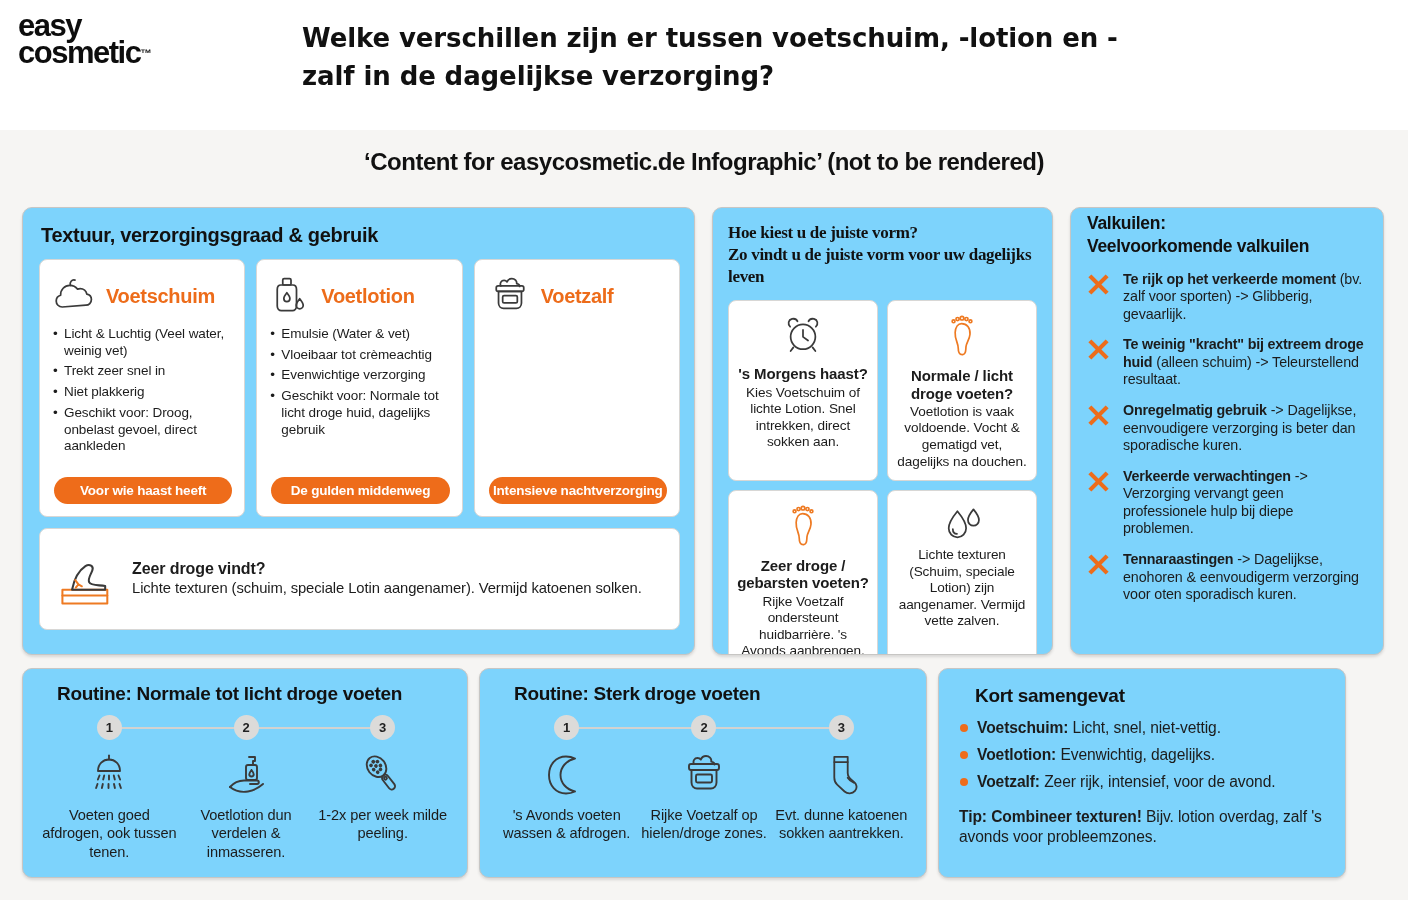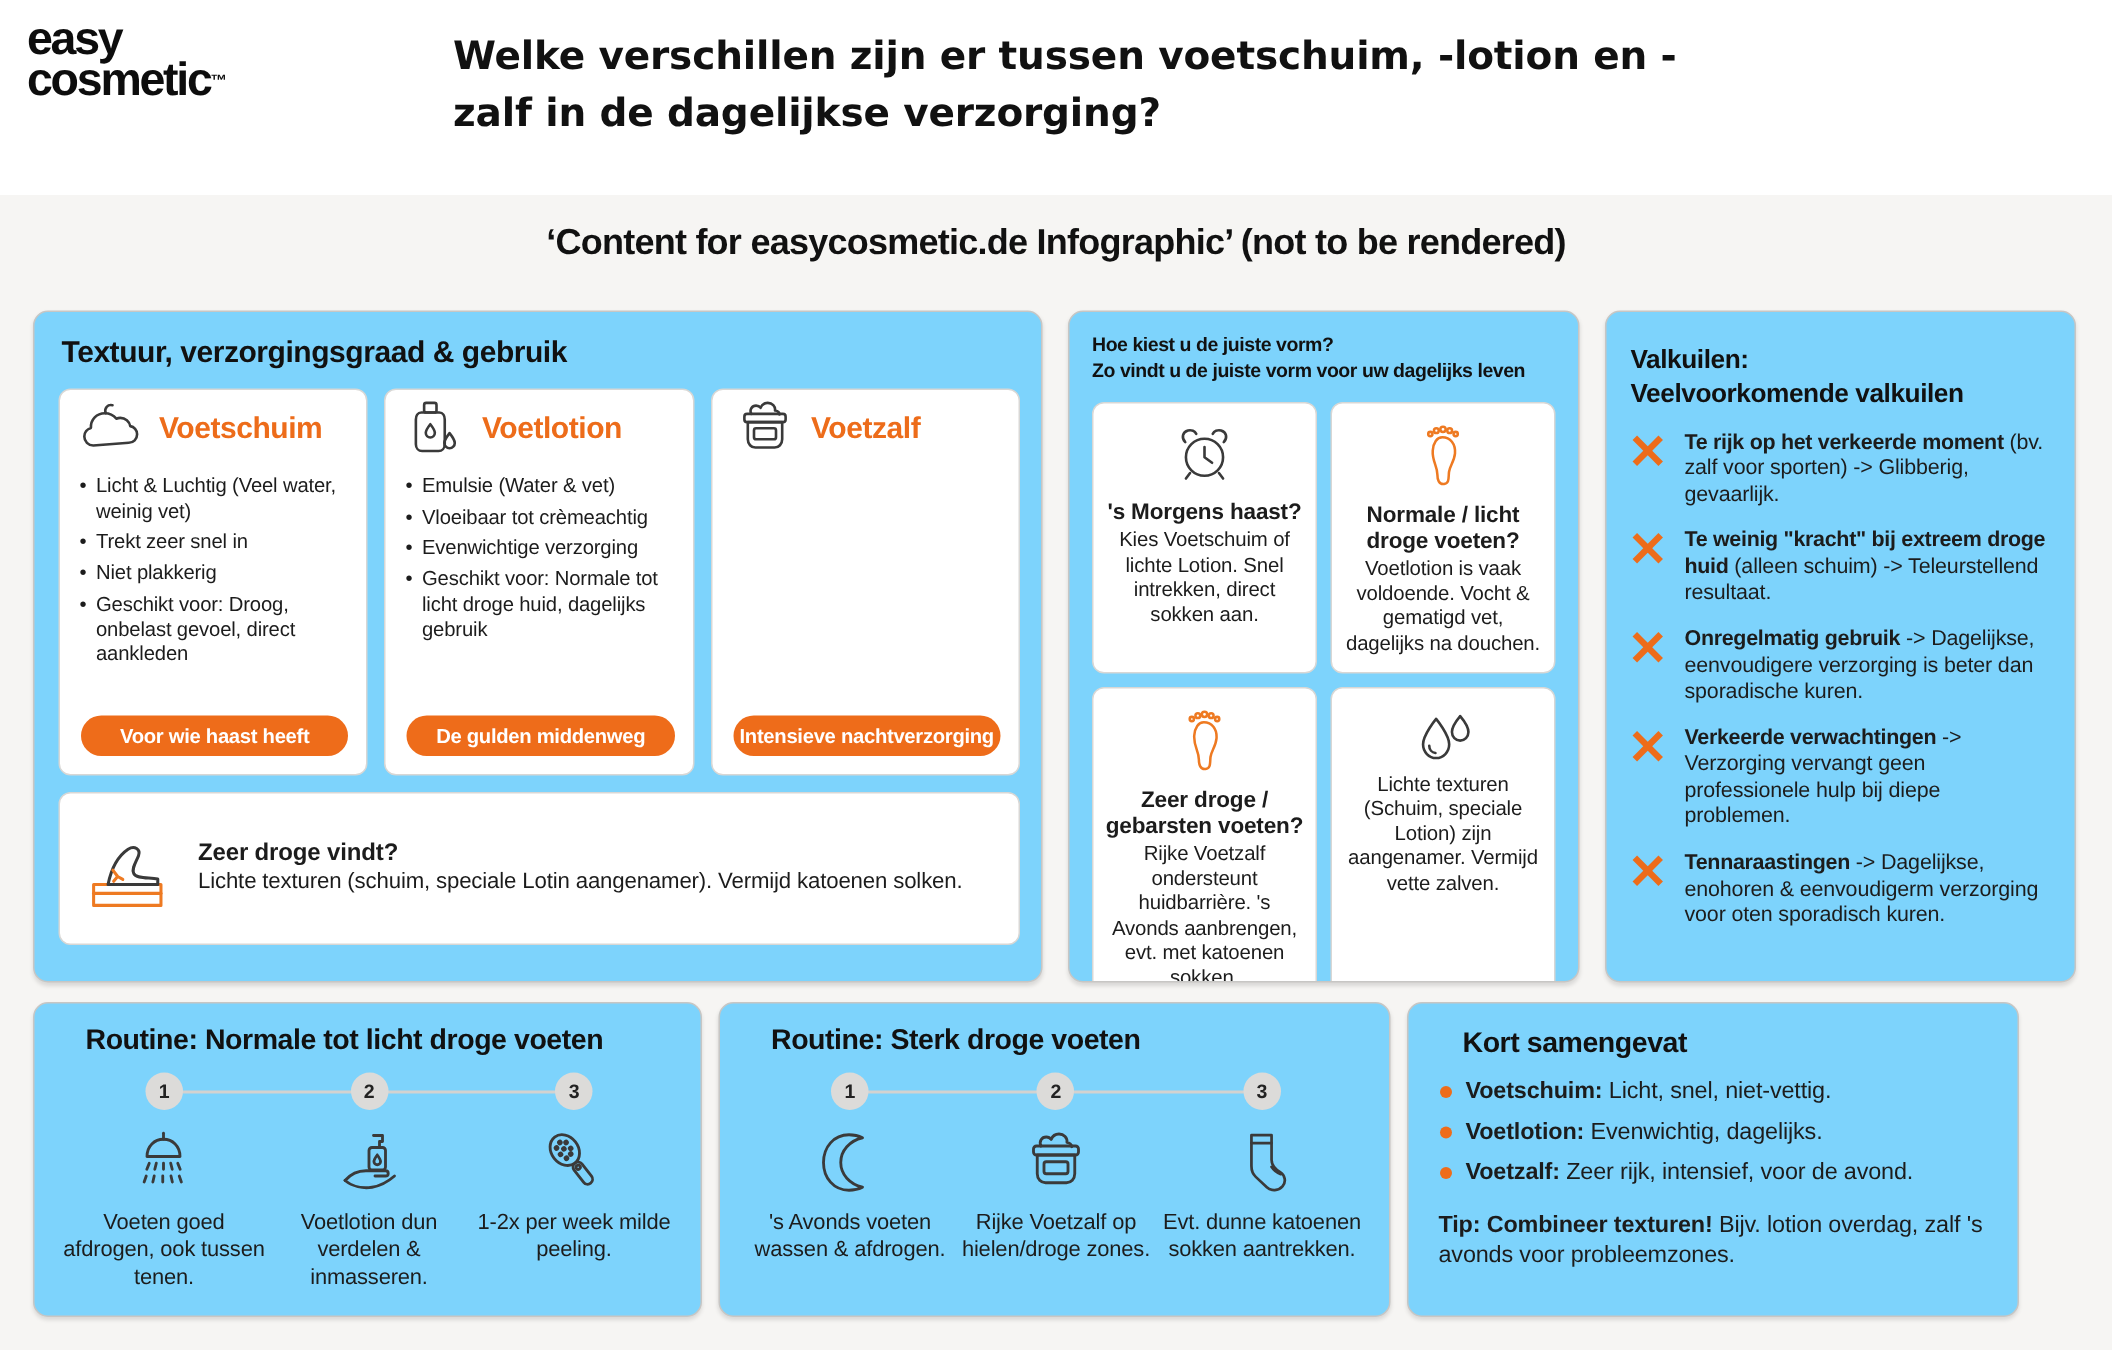--- a/index.html
+++ b/index.html
@@ -44,21 +44,21 @@
     overflow:hidden;
   }
   .panel h2 { font-size:20px; color:#111; letter-spacing:-0.3px; }
 
   
   .panel-texture { width:673px; padding:14px 14px 12px 16px; display:flex; flex-direction:column; }
   .panel-texture h2 { margin:2px 0 12px 2px; }
   .products { display:flex; gap:11px; }
   .prod {
     flex:1; background:#fff; border:1px solid #d8d7d5; border-radius:8px;
-    display:flex; flex-direction:column; min-height:258px; padding:0 10px 10px 12px;
+    display:flex; flex-direction:column; min-height:258px; padding:10px 10px 10px 12px;
   }
   .prod-head { display:flex; align-items:center; gap:8px; margin:4px 0 8px; }
   .prod-title { font-size:20px; font-weight:bold; color:#ED6C1A; letter-spacing:-0.3px; }
   .bullets { list-style:none; font-size:13.5px; line-height:1.24; }
   .bullets li { position:relative; padding-left:12px; margin-bottom:4px; }
   .bullets li::before { content:'•'; position:absolute; left:1px; top:0; }
   .badge {
     margin:auto 2px 2px; background:#EE6C1A; color:#fff; font-weight:bold;
     font-size:13.5px; text-align:center; border-radius:15px; padding:6px 4px;
     letter-spacing:-0.2px;
@@ -66,33 +66,33 @@
   .notes { display:flex; gap:11px; margin-top:11px; }
   .note {
     flex:1; background:#fff; border:1px solid #d8d7d5; border-radius:8px;
     display:flex; align-items:center; gap:14px; padding:10px 12px 10px 16px; min-height:102px;
   }
   .note-title { font-size:16px; font-weight:bold; margin-bottom:2px; }
   .note-text { font-size:14.8px; line-height:1.2; }
 
   
   .panel-choose { width:341px; padding:14px 15px; }
-  .panel-choose h2 { font-size:13px; line-height:1.3; }
+  .panel-choose h2 { font-size:17px; line-height:1.3;font-family:Liberation Serif, serif; }
   .choice-grid { display:grid; grid-template-columns:1fr 1fr; gap:9px; margin-top:12px; }
   .choice {
     background:#fff; border:1px solid #d8d7d5; border-radius:8px;
     text-align:center; padding:12px 7px 10px; display:flex; flex-direction:column; align-items:center;
   }
   .choice-r1 { min-height:148px; }
   .choice-r2 { min-height:170px; }
   .choice-title { font-size:15px; font-weight:bold; line-height:1.15; margin:8px 0 2px; }
   .choice-text { font-size:13.6px; line-height:1.22; }
 
   
-  .panel-pitfalls { width:314px; padding:20px 16px; }
+  .panel-pitfalls { width:314px; padding:4px 16px; }
   .panel-pitfalls h2 { font-size:17.5px; line-height:1.3; }
   .pit-item { display:flex; gap:13px; margin-top:13px; }
   .pit-x { flex:0 0 auto; margin-top:2px; }
   .pit-text { font-size:14.3px; line-height:1.23; }
   .pit-text b { letter-spacing:-0.2px; }
 
   
   .panel-routine1 { width:446px; }
   .panel-routine2 { width:448px; }
   .panel-summary  { width:408px; }

